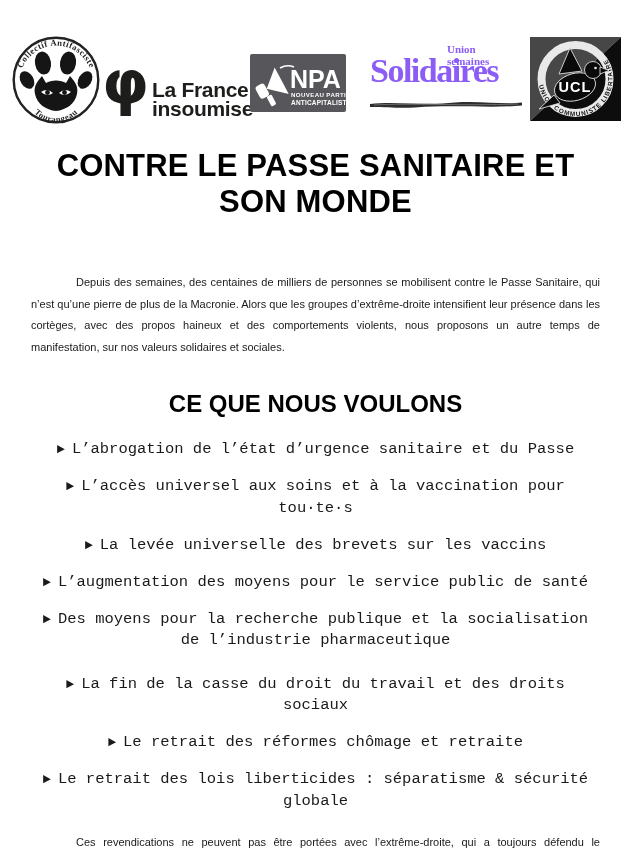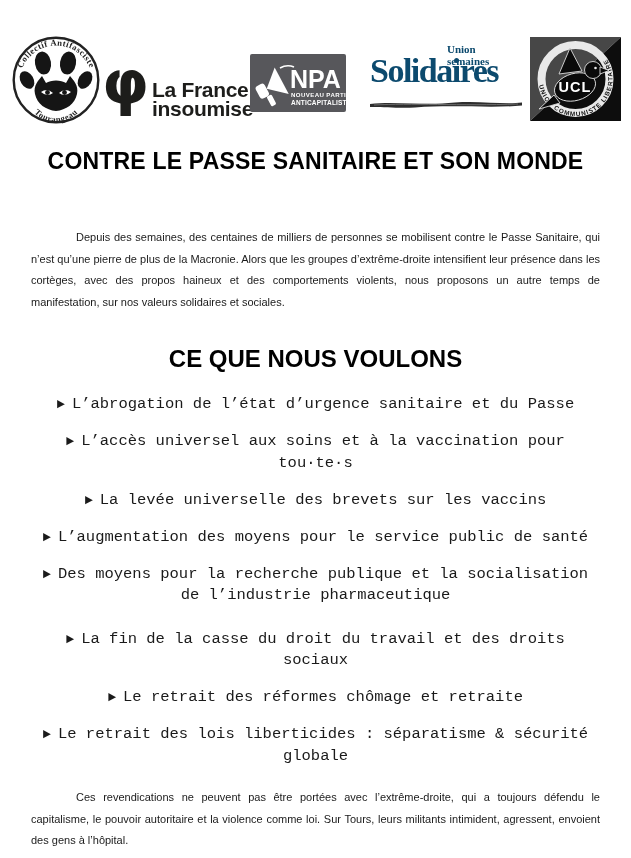--- a/index.html
+++ b/index.html
@@ -8,27 +8,27 @@
     font-family:"Liberation Sans",sans-serif;color:#1a1a1a;
   }
   
   .header{position:relative;height:125px;}
   .logo{position:absolute;}
   .logo-antifa{left:12px;top:36px;width:88px;height:88px;}
   .logo-lfi{left:102px;top:52px;width:134px;height:60px;display:flex;align-items:center;color:#1d1d1b;}
   .lfi-phi{font-family:"DejaVu Sans",sans-serif;font-size:60px;font-weight:bold;line-height:56px;}
   .lfi-text{font-weight:bold;font-size:21px;line-height:19px;margin-left:3px;letter-spacing:-0.3px;margin-top:34px;}
   .logo-npa{left:250px;top:54px;width:116px;height:58px;}
-  .logo-solidaires{left:370px;top:43px;width:152px;height:68px;font-family:"Liberation Serif",serif;color:#0c4a6e;}
+  .logo-solidaires{left:370px;top:43px;width:152px;height:68px;font-family:"Liberation Serif",serif;color:#8b5cf6;}
   .soli-union{position:absolute;left:77px;top:0;font-size:11px;line-height:12px;font-weight:bold;}
   .soli-name{position:absolute;left:0;top:9px;font-size:34px;font-weight:bold;letter-spacing:-1.5px;white-space:nowrap;}
   .soli-underline{position:absolute;left:0;bottom:2px;width:152px;height:9px;}
   .logo-ucl{left:530px;top:37px;width:91px;height:84px;}
   
-  .title{margin:23px 31px 0;text-align:center;font-size:23px;font-weight:bold;color:#000;letter-spacing:0.2px;}
+  .title{margin:23px 31px 0;text-align:center;font-size:31px;font-weight:bold;color:#000;letter-spacing:0.2px;}
   .content{margin:0 31px;}
   .para{font-size:11px;line-height:21.5px;text-align:justify;text-indent:45px;}
   .intro{margin-top:52px;}
   .demands-heading{margin-top:32px;text-align:center;font-size:24px;font-weight:bold;color:#000;}
   .demand-group{margin-top:21px;font-family:Liberation Mono, monospace;}
   .demand-group.g2{margin-top:22px;}
   .demand-group.g3{margin-top:14px;}
   .demand{text-align:center;font-size:15.5px;line-height:21.5px;}
   .bullet{font-size:13.5px;margin-right:7px;}
   .warning{margin-top:20px;}

